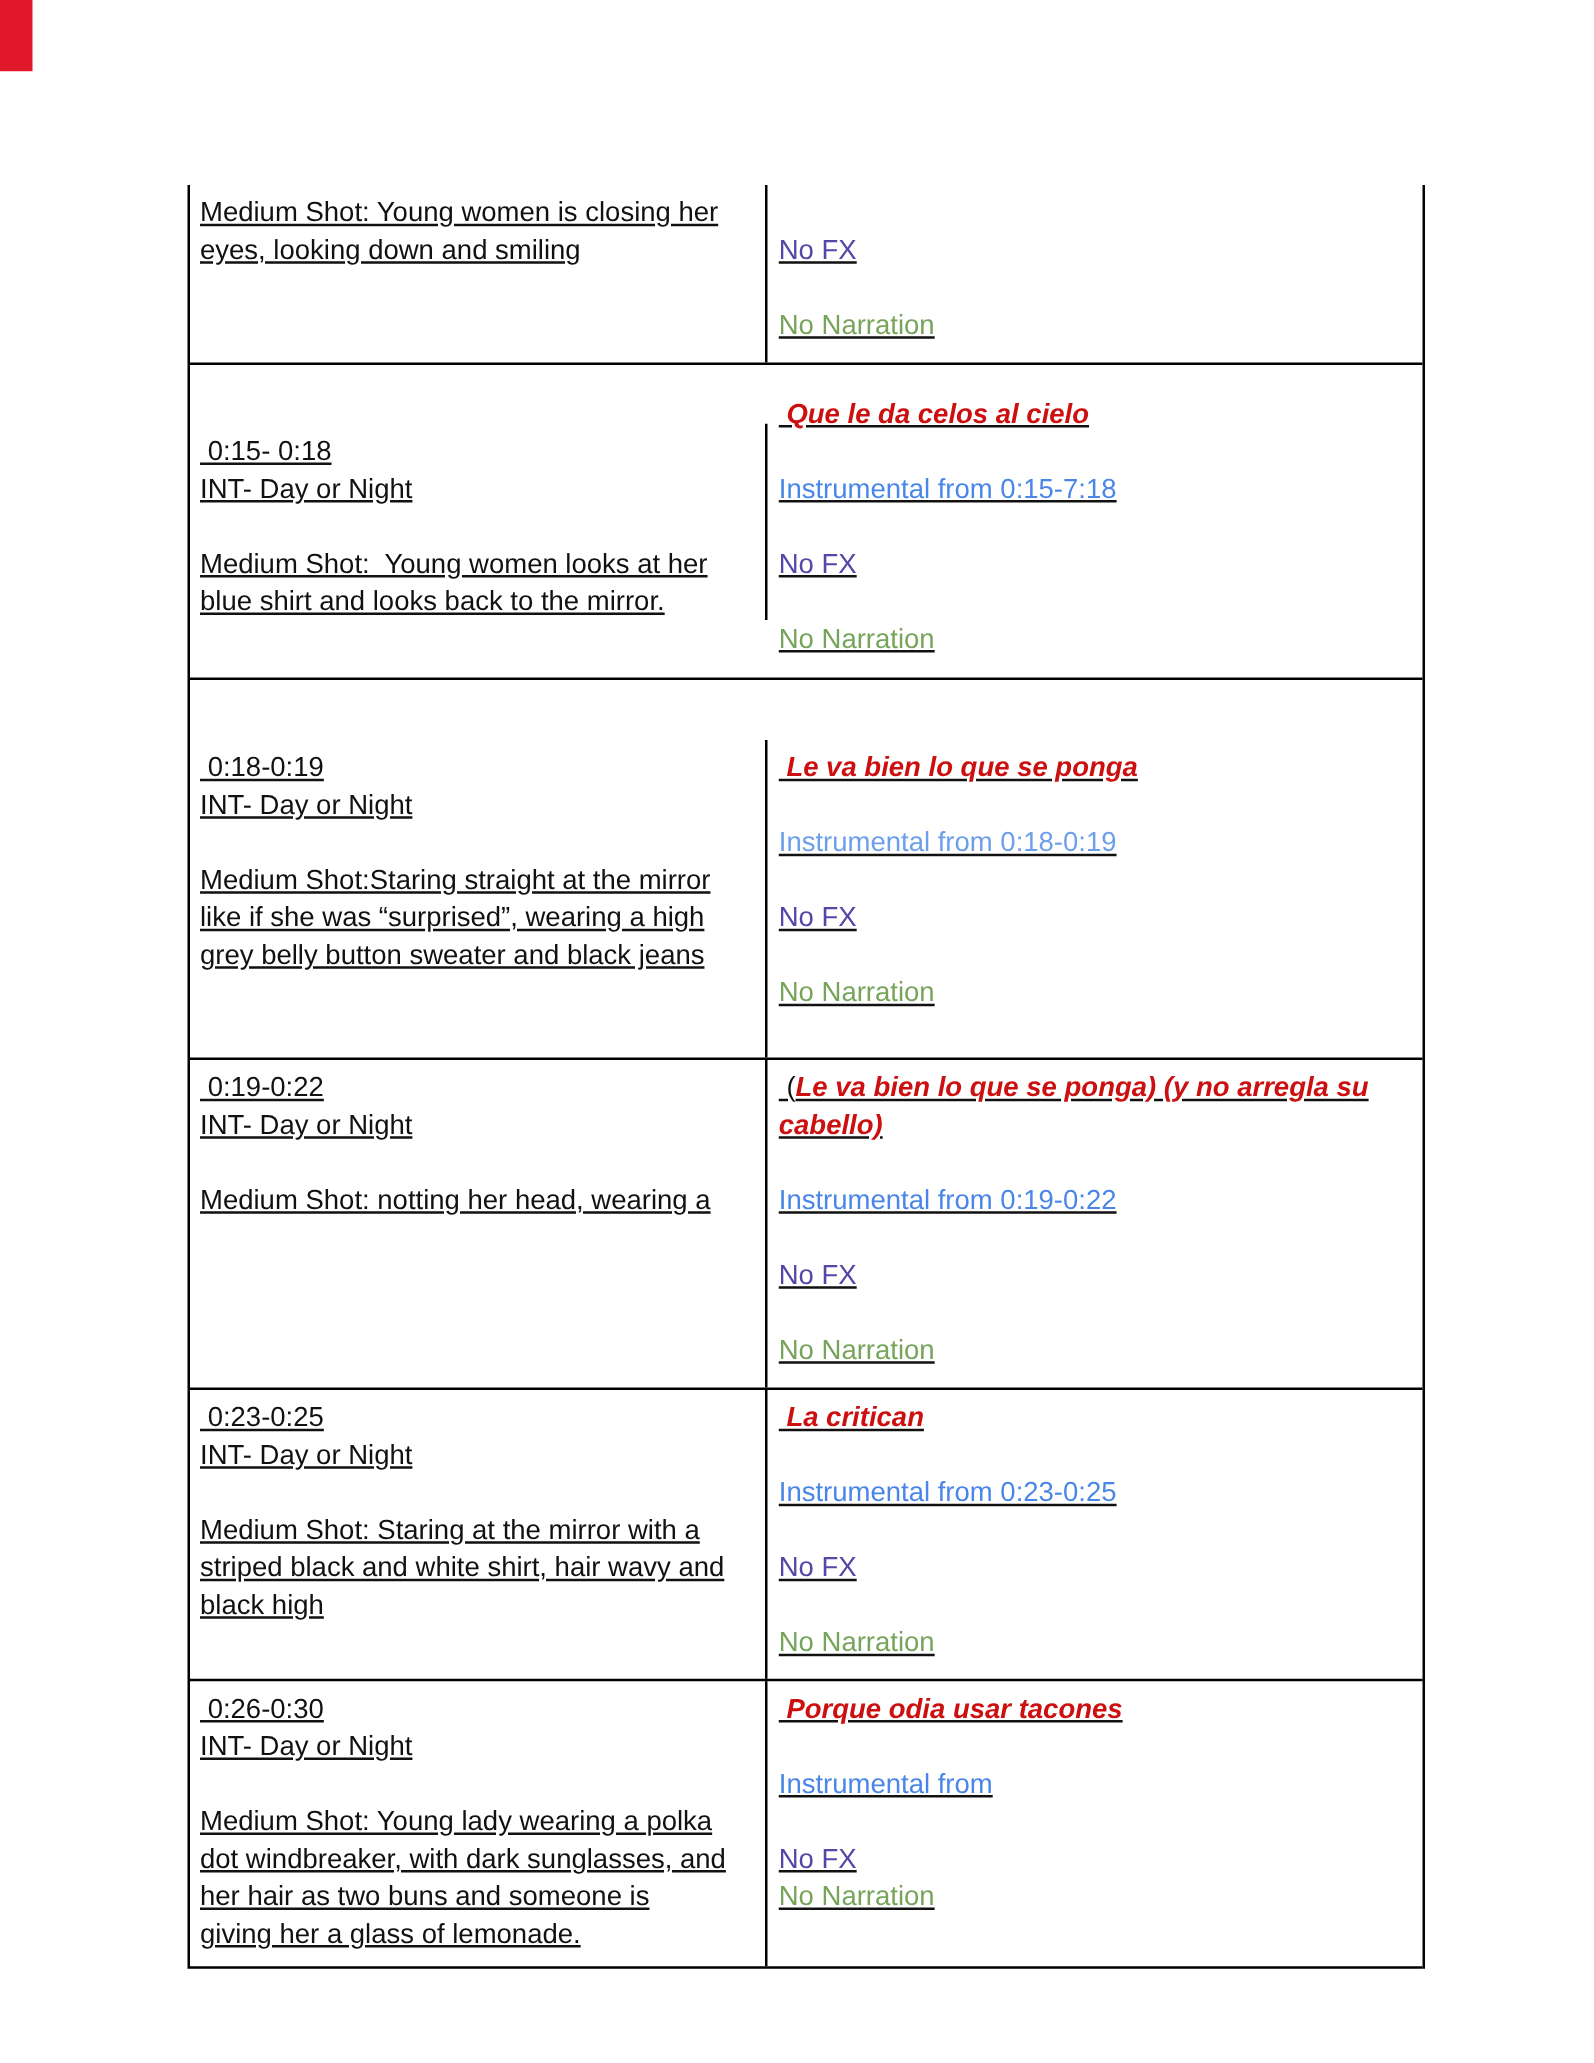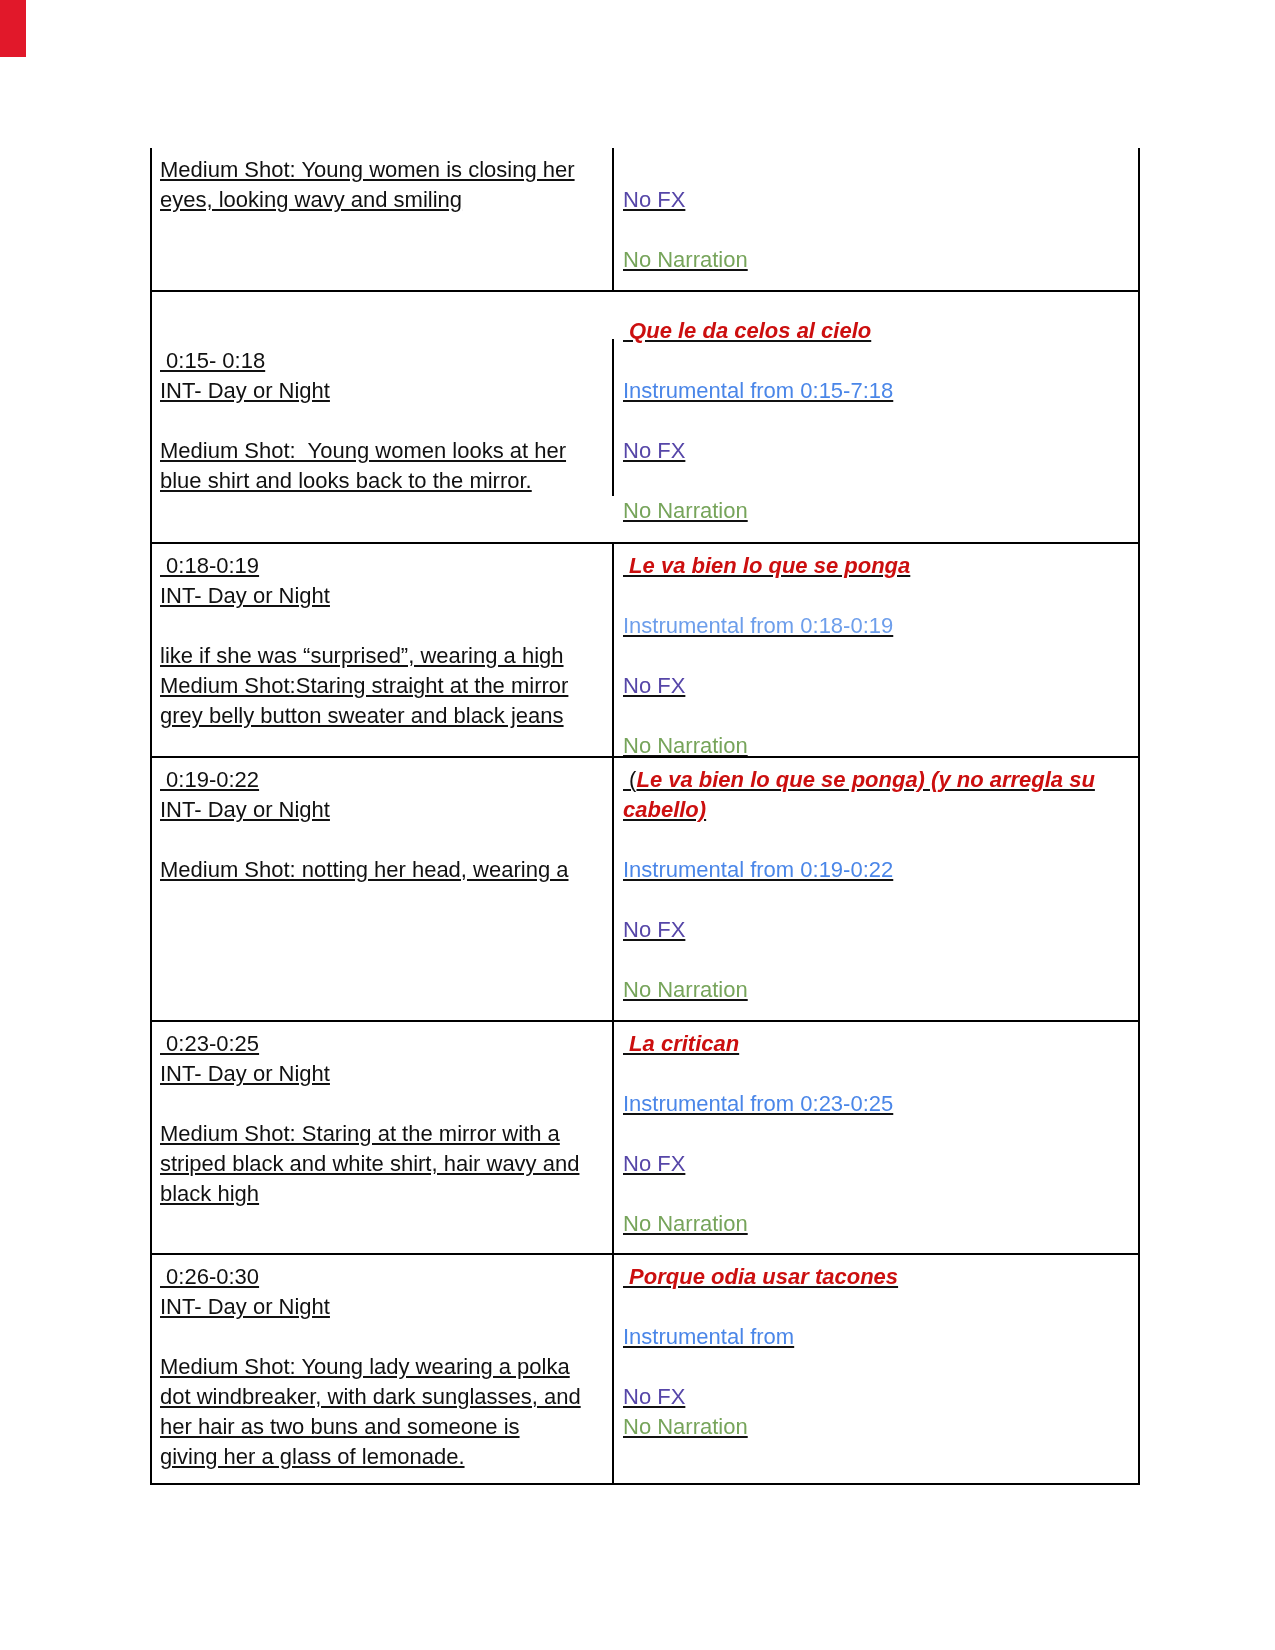--- a/index.html
+++ b/index.html
@@ -65,21 +65,21 @@
 </style>
 </head>
 <body>
 
 <div class="page">
   <div class="corner-marker"></div>
   <div class="storyboard" id="table-root">
       <div class="trow" style="height: 144px;">
         <div class="cell left">
           <div class="ln"><span class="seg-desc">Medium Shot: Young women is closing her</span></div>
-          <div class="ln"><span class="seg-desc">eyes, looking wavy and smiling</span></div>
+          <div class="ln"><span class="seg-desc">eyes, looking down and smiling</span></div>
         </div>
         <div class="cell right">
           <div class="ln"></div>
           <div class="ln"><span class="seg-fx">No FX</span></div>
           <div class="ln"></div>
           <div class="ln"><span class="seg-narration">No Narration</span></div>
         </div>
       </div>
       <div class="trow" style="height: 252px; align-items: center;">
         <div class="cell left">
@@ -92,27 +92,27 @@
         <div class="cell right">
           <div class="ln"><span class="seg-lyric"> Que le da celos al cielo</span></div>
           <div class="ln"></div>
           <div class="ln"><span class="seg-music">Instrumental from 0:15-7:18</span></div>
           <div class="ln"></div>
           <div class="ln"><span class="seg-fx">No FX</span></div>
           <div class="ln"></div>
           <div class="ln"><span class="seg-narration">No Narration</span></div>
         </div>
       </div>
-      <div class="trow" style="height: 214px;">
+      <div class="trow" style="height: 256px; margin-top: 48px;">
         <div class="cell left">
           <div class="ln"><span class="seg-desc"> 0:18-0:19</span></div>
           <div class="ln"><span class="seg-desc">INT- Day or Night</span></div>
           <div class="ln"></div>
+          <div class="ln"><span class="seg-desc">Medium Shot:Staring straight at the mirror</span></div>
           <div class="ln"><span class="seg-desc">like if she was “surprised”, wearing a high</span></div>
-          <div class="ln"><span class="seg-desc">Medium Shot:Staring straight at the mirror</span></div>
           <div class="ln"><span class="seg-desc">grey belly button sweater and black jeans</span></div>
         </div>
         <div class="cell right">
           <div class="ln"><span class="seg-lyric"> Le va bien lo que se ponga</span></div>
           <div class="ln"></div>
           <div class="ln"><span class="seg-musicLight">Instrumental from 0:18-0:19</span></div>
           <div class="ln"></div>
           <div class="ln"><span class="seg-fx">No FX</span></div>
           <div class="ln"></div>
           <div class="ln"><span class="seg-narration">No Narration</span></div>

